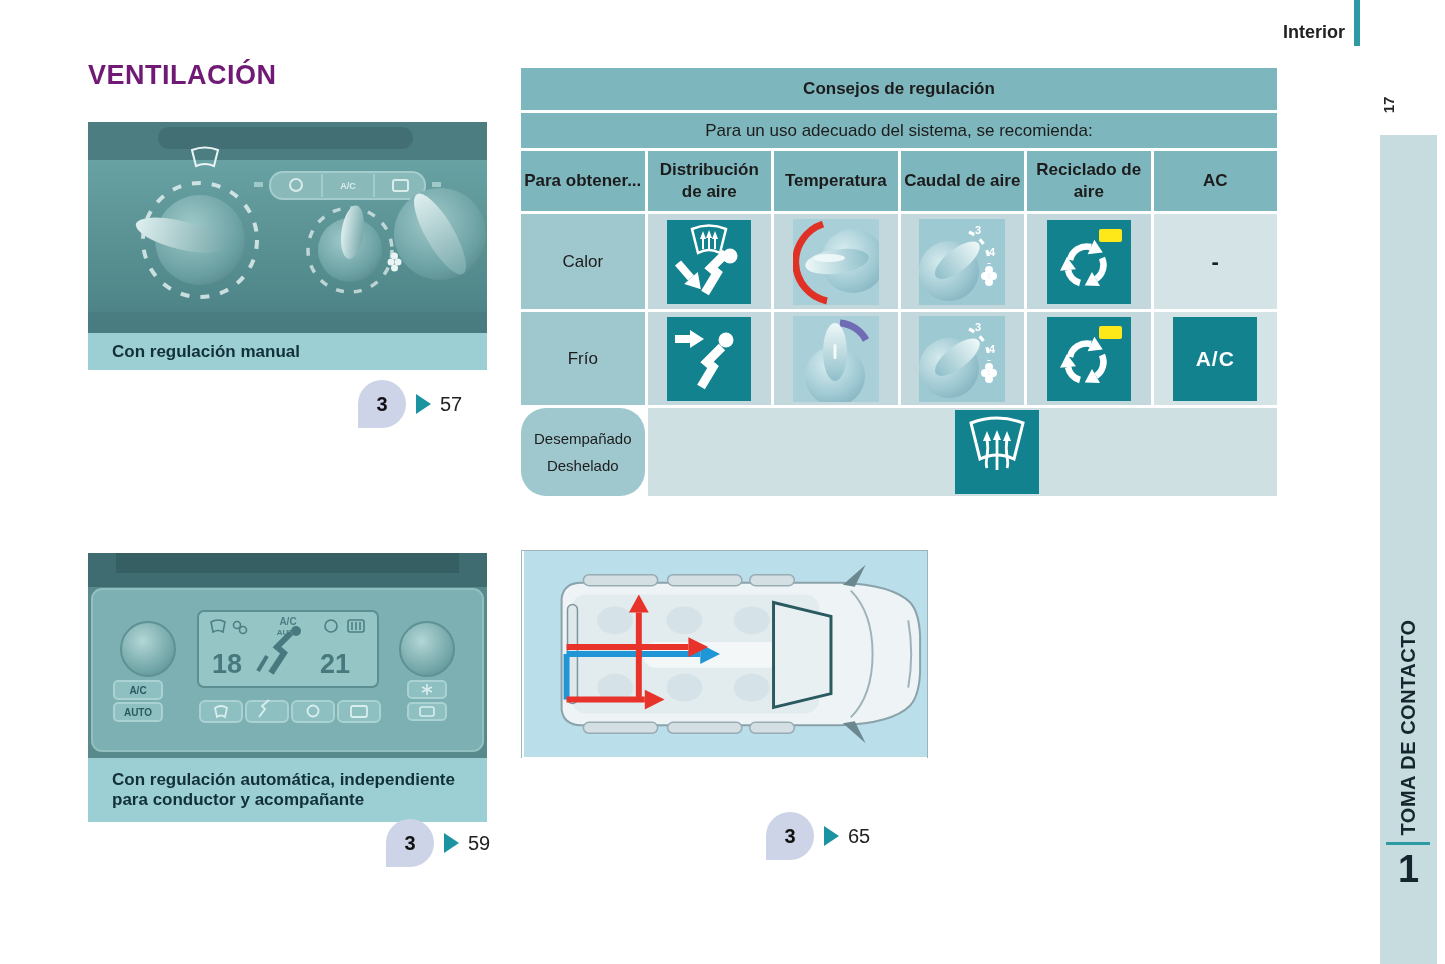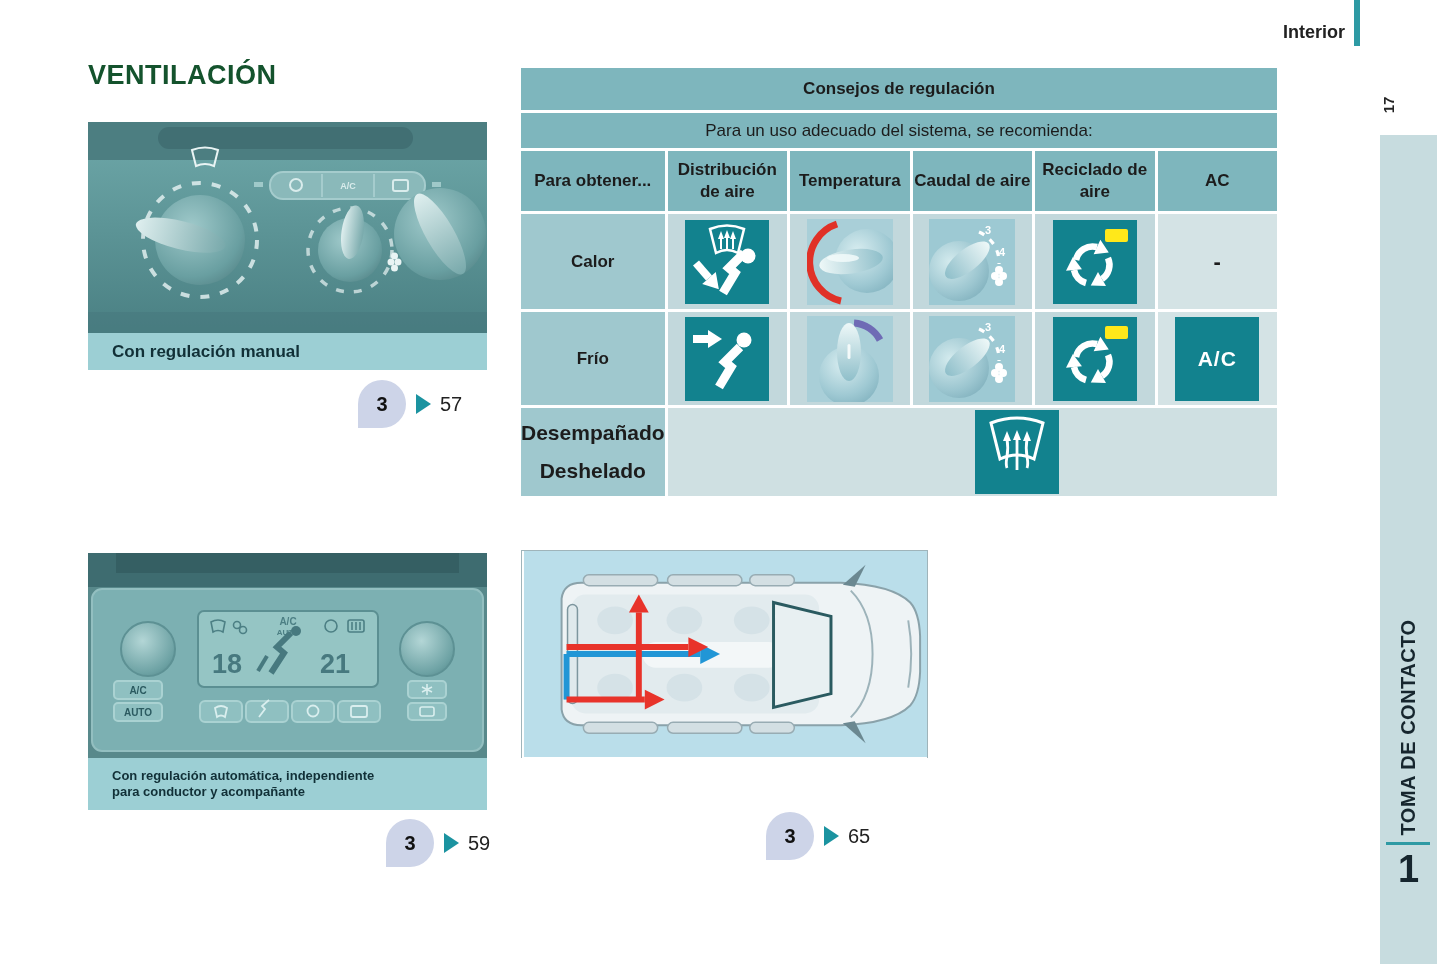--- a/index.html
+++ b/index.html
@@ -15,51 +15,51 @@
   .page-number { position:absolute; left:1375px; top:95px; width:30px; height:20px;
     transform:rotate(-90deg); font-size:15px; font-weight:bold; color:#222; text-align:center; }
   
   .side-band { position:absolute; left:1380px; top:135px; width:57px; height:829px; background:#c7dcdf; }
   .side-title { position:absolute; left:1238px; top:637px; width:340px; height:57px; line-height:57px;
     transform:rotate(-90deg); font-size:20px; font-weight:bold; letter-spacing:0.5px; color:#16262e; text-align:left; }
   .side-divider { position:absolute; left:1386px; top:842px; width:44px; height:3px; background:#2e9aa4; }
   .side-num { position:absolute; left:1380px; top:848px; width:57px; text-align:center;
     font-size:38px; font-weight:bold; color:#16262e; }
   
-  .title { position:absolute; left:88px; top:60px; font-size:27px; font-weight:bold; letter-spacing:0.5px; color:#14532d; }
+  .title { position:absolute; left:88px; top:60px; font-size:27px; font-weight:bold; letter-spacing:0.5px; color:#701a75; }
   
   .advice-table { position:absolute; left:521px; top:68px; width:756px;
     display:grid; grid-template-columns:repeat(6,1fr); gap:3px; background:#fff; }
   .cell { display:flex; align-items:center; justify-content:center; text-align:center; }
   .span-all { grid-column:1 / -1; }
   .t-title { background:#7eb6bd; font-size:17px; font-weight:bold; height:42px; }
   .t-sub { background:#7eb6bd; font-size:17px; height:35px; }
   .hcell { background:#7eb6bd; font-size:17px; font-weight:bold; line-height:1.3; height:60px; }
-  .lcell { background:#9fc8ce; font-size:17px; font-weight:bold; }
+  .lcell { background:#9fc8ce; font-size:17px; font-weight:normal; }
   .dcell { background:#c2d8dc; }
   .acell { background:#d4e3e5; font-size:22px; font-weight:bold; }
   .h95 { height:95px; } .h93 { height:93px; } .h88 { height:88px; }
-  .defog-label { font-size:21px; line-height:1.8; }
+  .defog-label { font-size:15px; line-height:1.8;border-radius:25px; }
   .merged { grid-column:2 / -1; background:#cfe0e2; position:relative; }
   .tile { width:84px; height:84px; background:#12828e; display:flex; align-items:center; justify-content:center; }
   .tile svg { display:block; }
   .tile-ac { font-size:21px; font-weight:bold; color:#fff; letter-spacing:1px; }
   .ptile { width:86px; height:86px; }
   .defog-tile { position:absolute; left:307px; top:2px; }
   
   .card { position:absolute; }
   .photo { position:relative; overflow:hidden; }
   .caption { background:#9ccfd4; display:flex; flex-direction:column; justify-content:center;
     padding-left:24px; font-weight:bold; color:#113037; }
   .card-manual { left:88px; top:122px; width:399px; }
   .card-manual .photo { width:399px; height:211px; }
   .card-manual .caption { height:37px; font-size:17px; }
   .card-auto { left:88px; top:553px; width:399px; }
   .card-auto .photo { width:399px; height:205px; }
-  .card-auto .caption { height:52px; font-size:13px; line-height:1.2; }
+  .card-auto .caption { height:64px; font-size:17px; line-height:1.2; }
   .card-van { left:521px; top:550px; width:407px; }
   .card-van .photo { width:407px; height:208px; border:1px solid #9fb4ba; border-bottom:none; }
   .card-van .caption { height:35px; font-size:17px; }
   
   .ref { position:absolute; display:flex; align-items:center; }
   .ref-badge { width:48px; height:48px; background:#cdd4e8; border-radius:50% 50% 50% 0;
     display:flex; align-items:center; justify-content:center; font-size:20px; font-weight:bold; color:#111; }
   .ref-tri { width:0; height:0; border-top:10px solid transparent; border-bottom:10px solid transparent;
     border-left:15px solid #1b93a0; margin-left:10px; }
   .ref-page { margin-left:9px; font-size:20px; color:#222; }

